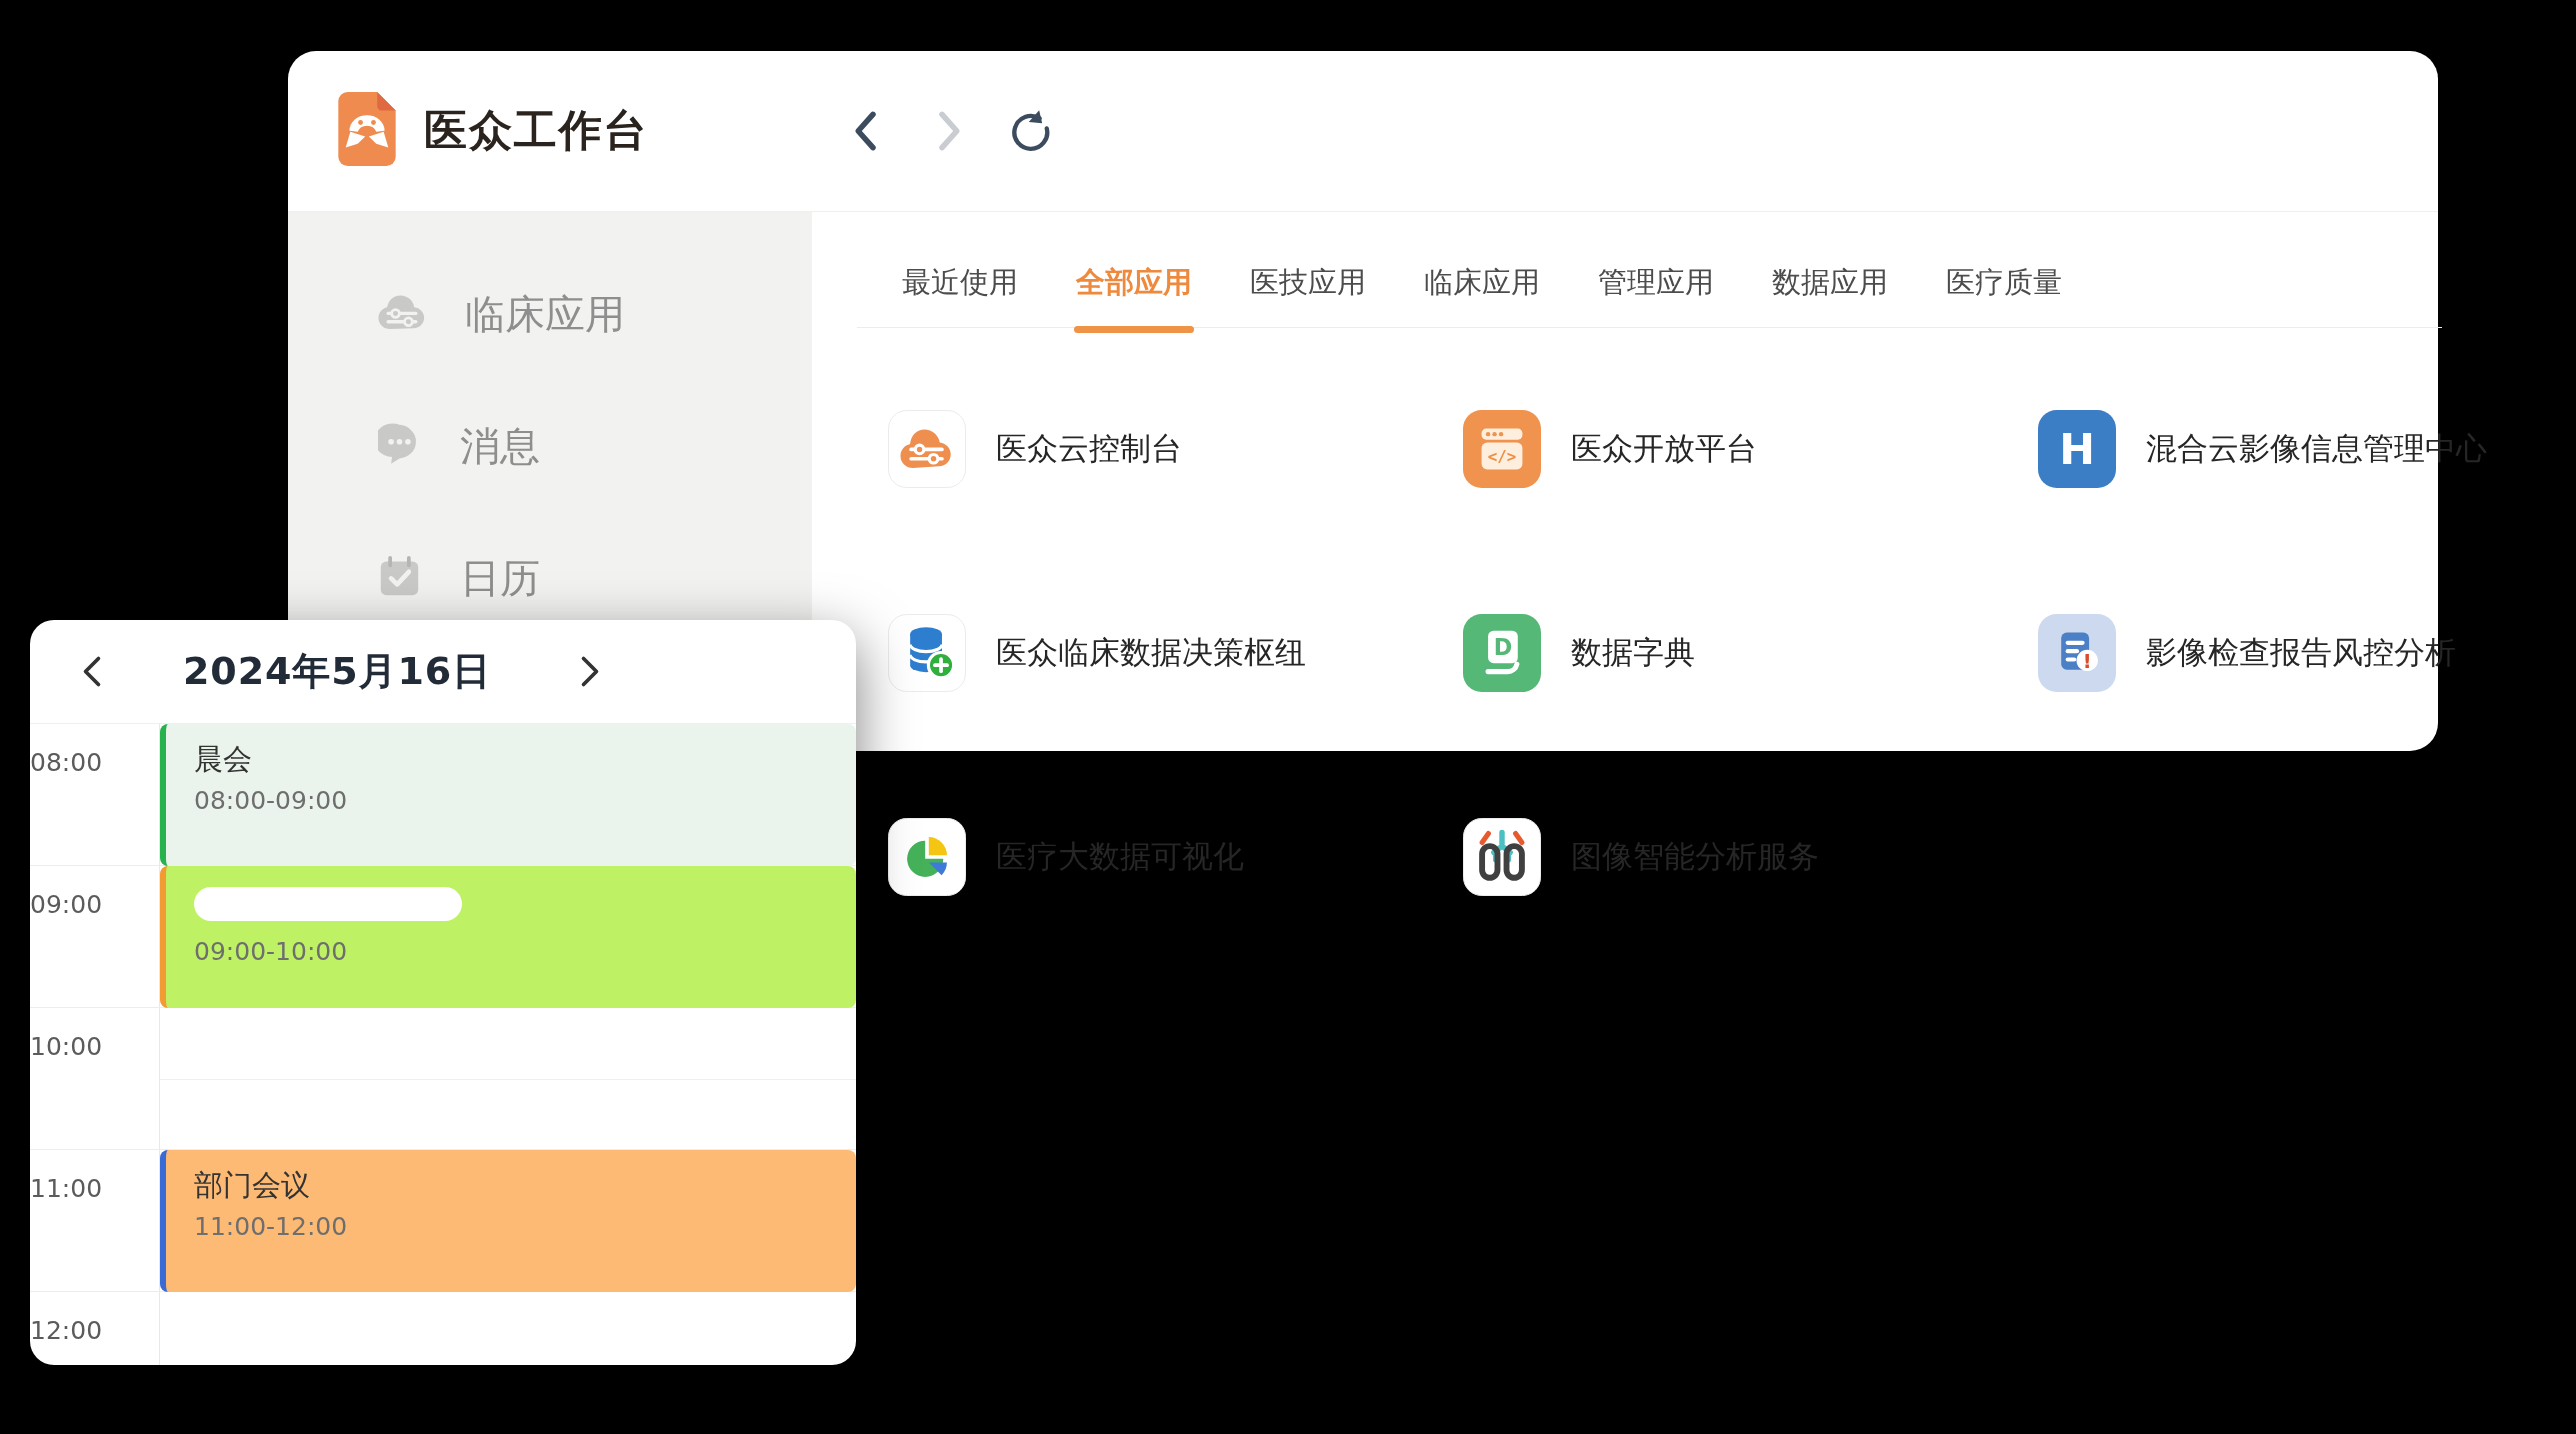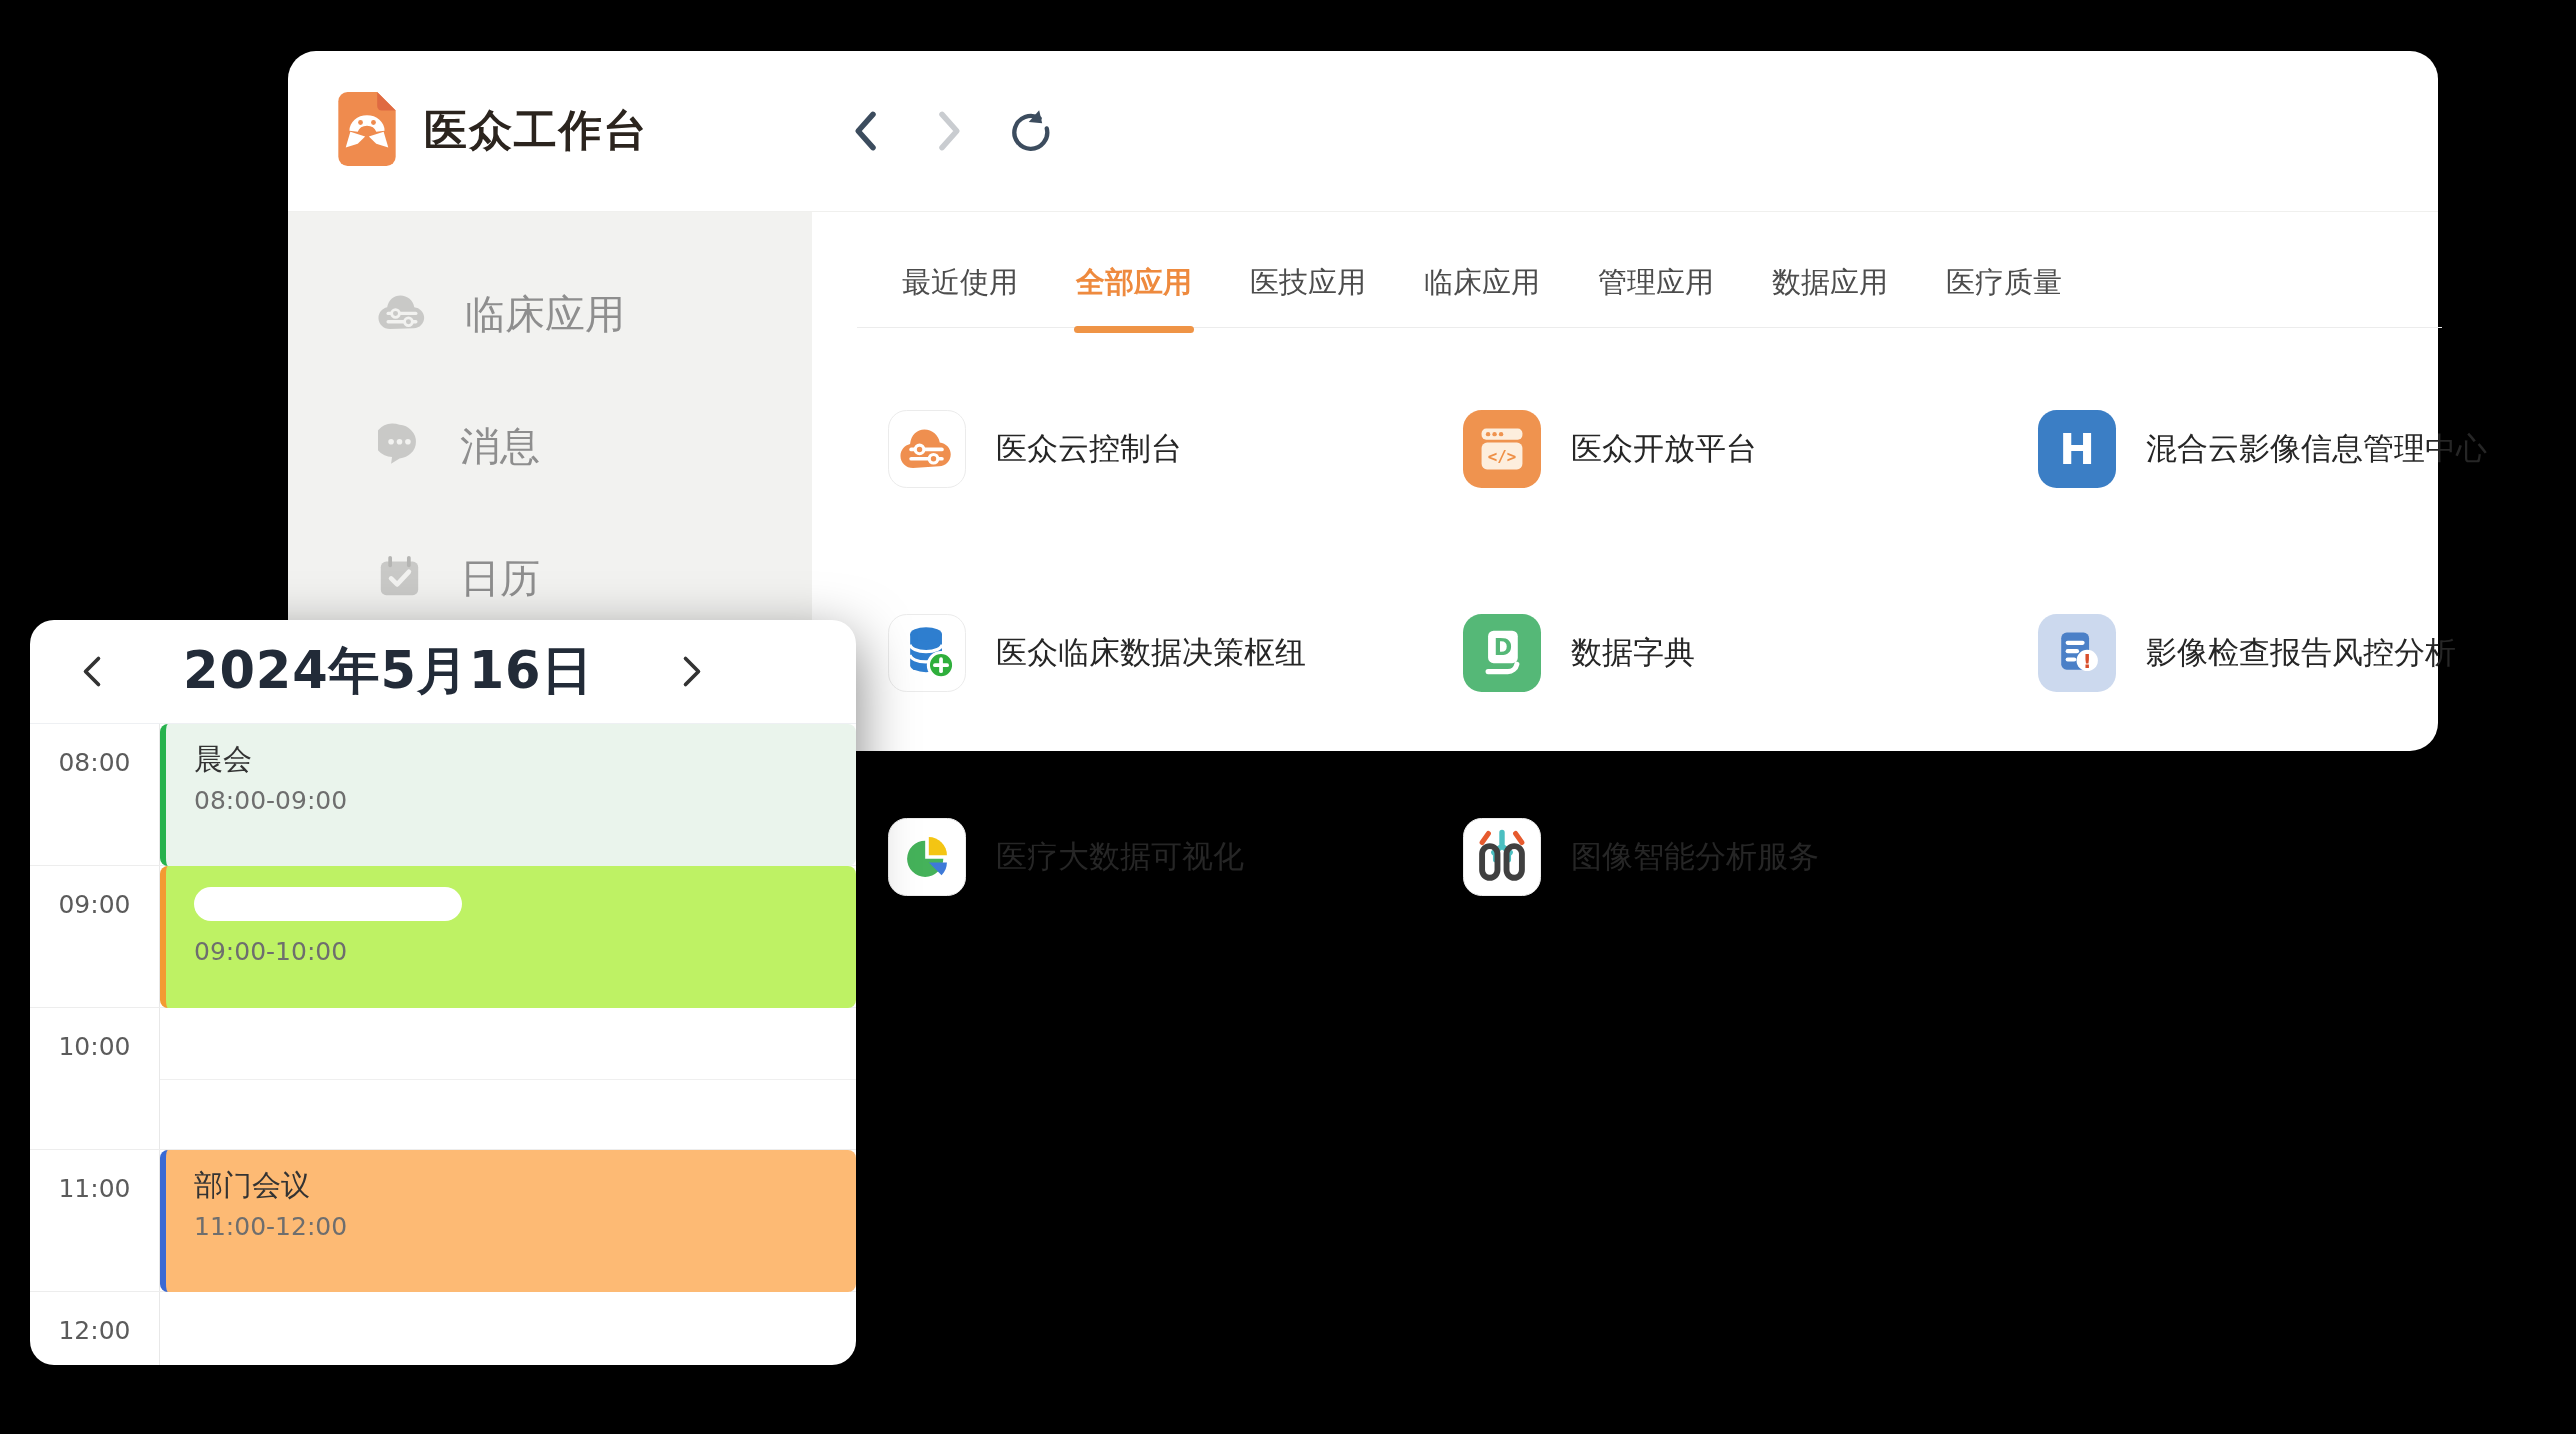--- a/index.html
+++ b/index.html
@@ -67,27 +67,27 @@
   
   .calendar {
     position:absolute; left:30px; top:620px; width:826px; height:745px;
     background:#fff; border-radius:24px; overflow:hidden;
     box-shadow:0 18.6px 56px rgba(0,0,0,.5);
   }
   .cal-header { height:104px; display:flex; align-items:center; border-bottom:1.9px solid #eef0f3; }
   .cal-chevron { width:41px; height:41px; display:flex; align-items:center; justify-content:center; cursor:pointer; }
   .cal-chevron.prev { margin-left:41px; }
   .cal-chevron.next { margin-left:78px; }
-  .cal-title { font-size:51px; font-weight:600; color:#222b38; margin-left:71px; letter-spacing:0.9px; }
+  .cal-title { font-size:38px; font-weight:600; color:#222b38; margin-left:71px; letter-spacing:0.9px; }
 
   .slot { height:142px; display:flex; border-bottom:0.9px solid #ededed; }
   .slot:last-child { border-bottom:none; }
   .slot-time {
     width:130px; flex:none; border-right:1.9px solid #e8e8e8;
-    font-size:25px; color:#5b5b5b; padding-top:24px; text-align:center;
+    font-size:25px; color:#5b5b5b; padding-top:24px; 
   }
   .slot-cell { flex:1; position:relative; }
   .half-line { position:absolute; left:0; right:0; top:50%; border-top:0.9px solid #efefef; }
 
   .event { position:absolute; left:0; right:0; top:0; bottom:-0.9px; padding:17px 0 0 28px;border-radius:8px; }
   .event.green  { background:#eaf4ec; border-left:6.5px solid #27b24d; }
   .event.orange { background:#bef264; border-left:6.5px solid #f39b33; }
   .event.blue   { background:#fdba74; border-left:6.5px solid #3a6ad4; }
   .event-title { font-size:29px; color:#333; font-weight:500; line-height:37px; }
   .event-range { font-size:25px; color:#6e6e6e; margin-top:7.4px; line-height:32px; }

